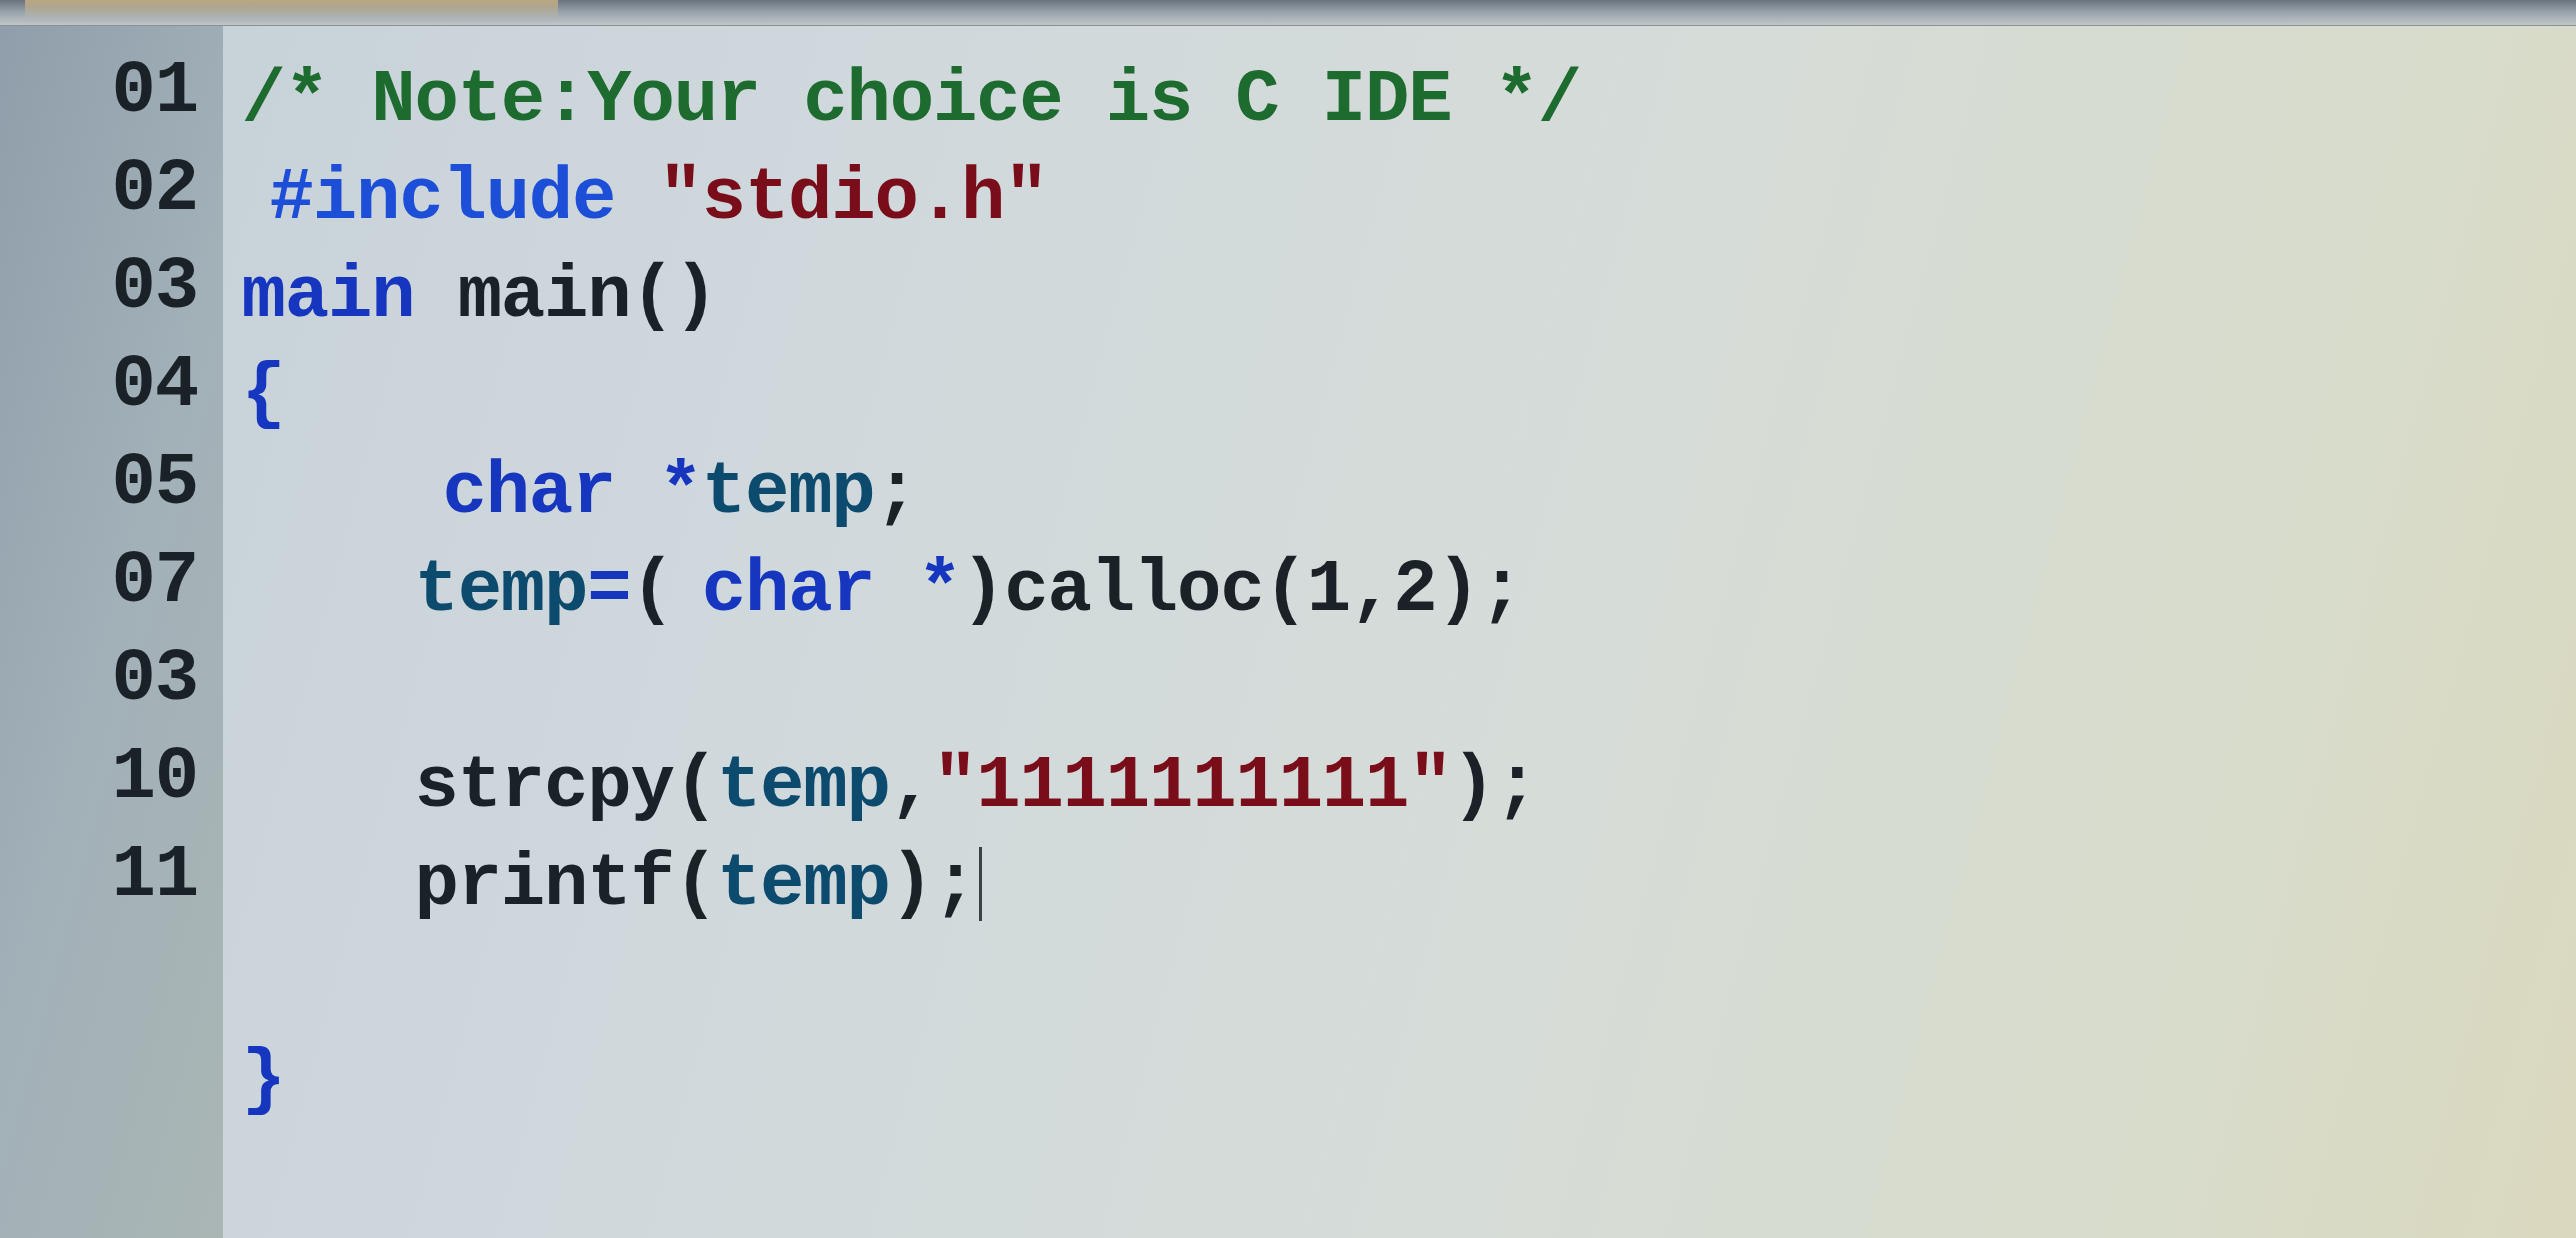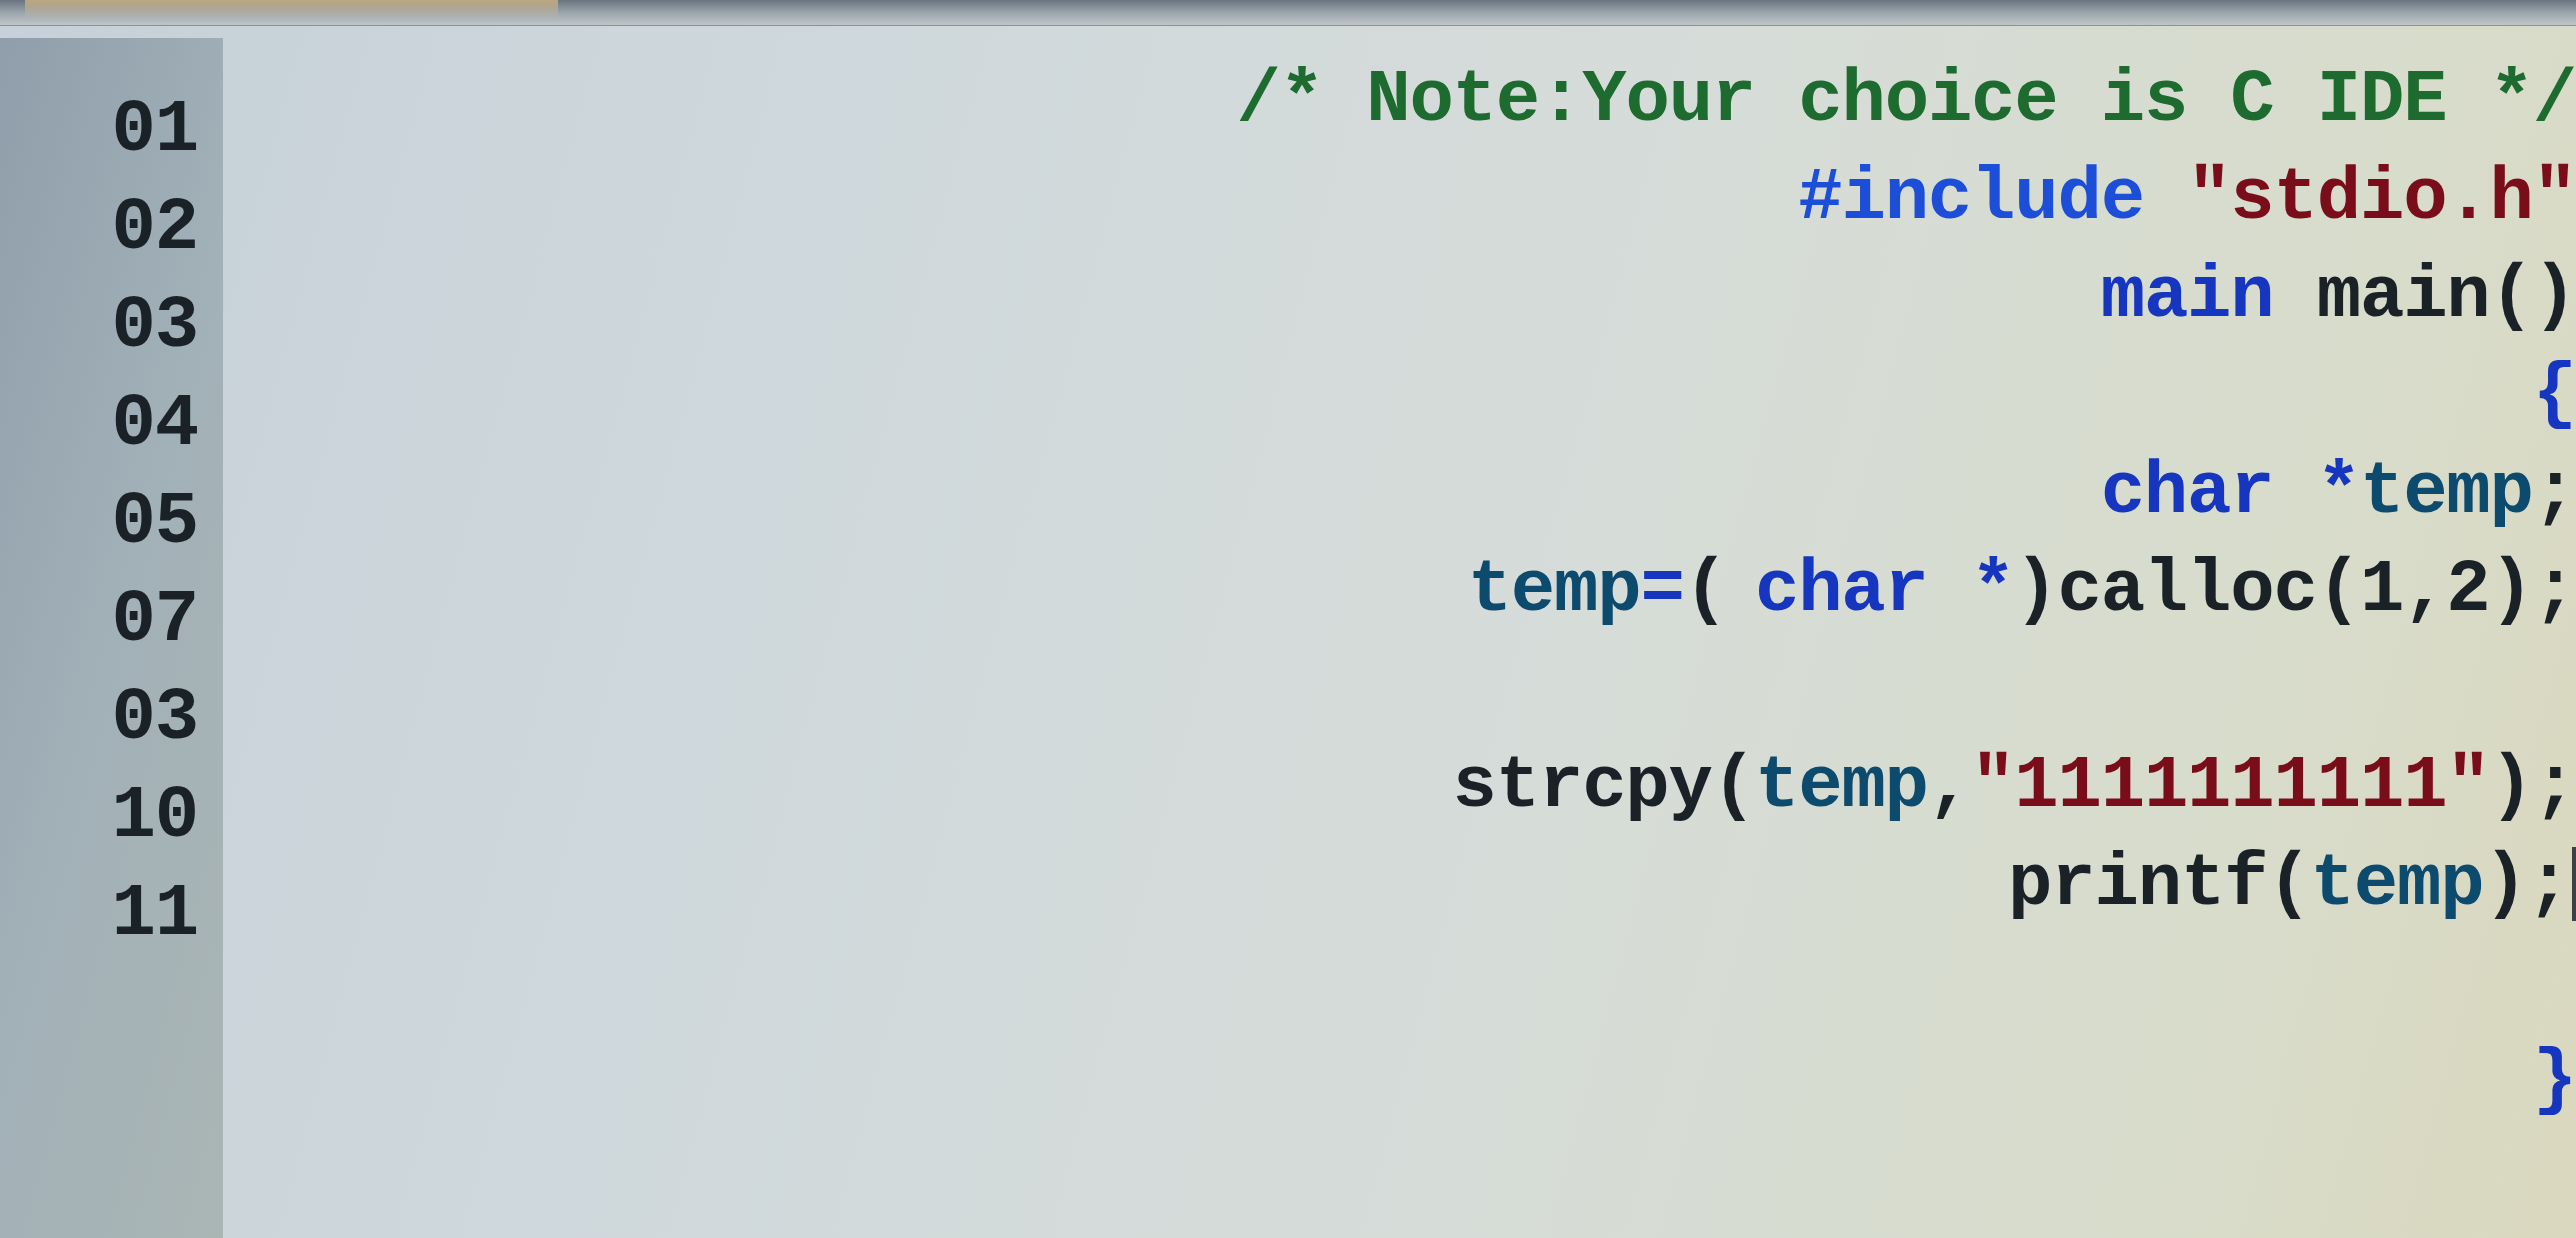--- a/index.html
+++ b/index.html
@@ -30,23 +30,22 @@
   }
   .editor {
     position: relative;
     display: flex;
     height: calc(100% - 25px);
     width: 100%;
   }
   .gutter {
     width: 223px;
     background: linear-gradient(105deg, #8f9eaa 0%, #a2b0b8 50%, #aab6b4 100%);
-    padding-top: 43px;
+    padding-top: 16px;
     box-sizing: border-box;
-    margin-top: 12px;
   }
   .code {
     flex: 1;
     padding-top: 25px;
     padding-left: 18.6px;
     box-sizing: border-box;
     position: relative;
   }
   .line {
     height: 98px;
@@ -58,21 +57,20 @@
     padding-right: 25px;
     box-sizing: border-box;
     font-size: 74px;
     color: #1a2228;
     letter-spacing: -1.2px;
   }
   .code .line {
     font-size: 74px;
     white-space: pre;
     letter-spacing: -1.2px;
-    justify-content: flex-end;
   }
   .tok-comment { color: #1d6b2e; }
   .tok-pre     { color: #1d4ed8; margin-left: 28px; }
   .tok-keyword { color: #1636c0; }
   .tok-type    { color: #1636c0; margin-left: 28px; }
   .tok-string  { color: #7a0d1a; }
   .tok-func    { color: #1a2228; }
   .tok-ident   { color: #0c4a6e; }
   .tok-op      { color: #1636c0; }
   .tok-punct   { color: #1a2228; }

